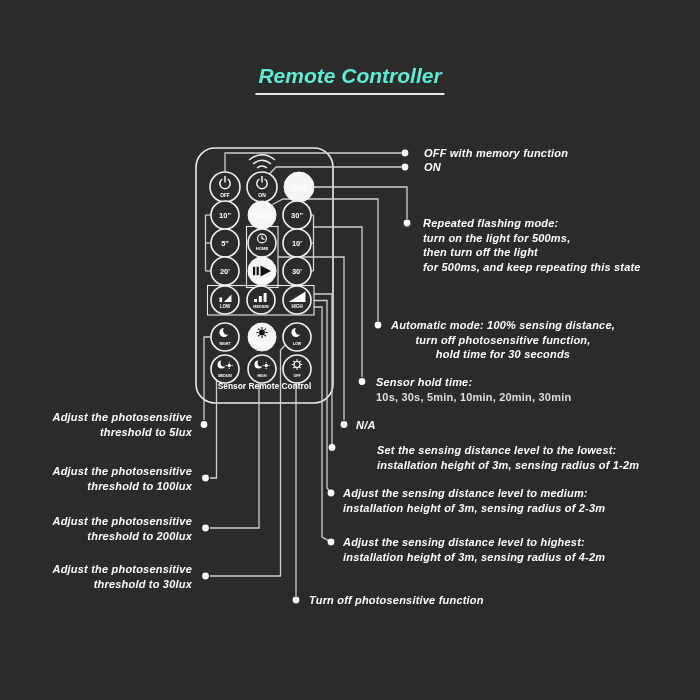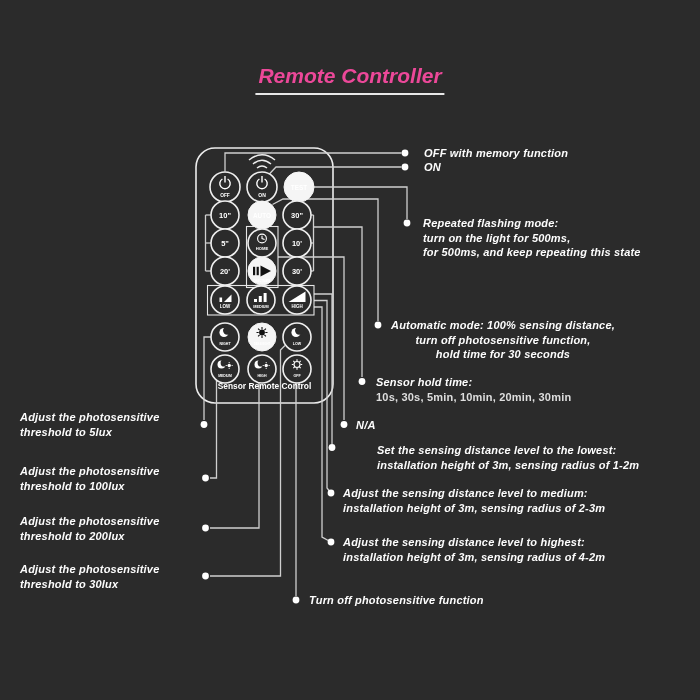--- a/index.html
+++ b/index.html
@@ -1,25 +1,25 @@
 <!DOCTYPE html>
 <html><head>
 <meta charset="utf-8">
 <style>
   html,body{margin:0;padding:0;}
   .stage{position:relative;width:700px;height:700px;background:#2b2b2b;overflow:hidden;
          font-family:"Liberation Sans",sans-serif;}
   .title{position:absolute;top:64px;left:350px;transform:translateX(-50%);
-         color:#ec4899;font:italic bold 21px "Liberation Sans",sans-serif;
+         color:#5eead4;font:italic bold 21px "Liberation Sans",sans-serif;
          border-bottom:2px solid #e8e8e8;padding:0 3px 5px 3px;white-space:nowrap;}
   svg{position:absolute;left:0;top:0;}
   svg text{font-family:"Liberation Sans",sans-serif;font-weight:bold;text-anchor:middle;fill:#fff;}
   .ann{position:absolute;color:#fdfdfd;font:italic bold 11px/14.5px "Liberation Sans",sans-serif;
        letter-spacing:.2px;white-space:nowrap;}
-  .ann.right-align{text-align:left;}
+  .ann.right-align{text-align:right;}
   .ann .plain{font-style:normal;font-weight:bold;color:#dedede;}
 </style>
 </head>
 <body>
 
 <div class="stage">
 
   <div class="title">Remote Controller</div>
 
   <svg width="700" height="700" viewBox="0 0 700 700">
@@ -230,20 +230,21 @@
 
   <div class="ann" style="left:424px;top:146px;">
     <div>OFF with memory function</div>
   </div>
   <div class="ann" style="left:424px;top:160px;">
     <div>ON</div>
   </div>
   <div class="ann" style="left:423px;top:216px;">
     <div>Repeated flashing mode:</div>
     <div>turn on the light for 500ms,</div>
+    <div>then turn off the light</div>
     <div>for 500ms, and keep repeating this state</div>
   </div>
   <div class="ann" style="left:391px;top:318px;text-align:center;">
     <div>Automatic mode: 100% sensing distance,</div>
     <div>turn off photosensitive function,</div>
     <div>hold time for 30 seconds</div>
   </div>
   <div class="ann" style="left:376px;top:375px;">
     <div>Sensor hold time:</div>
     <div class="plain">10s, 30s, 5min, 10min, 20min, 30min</div>

